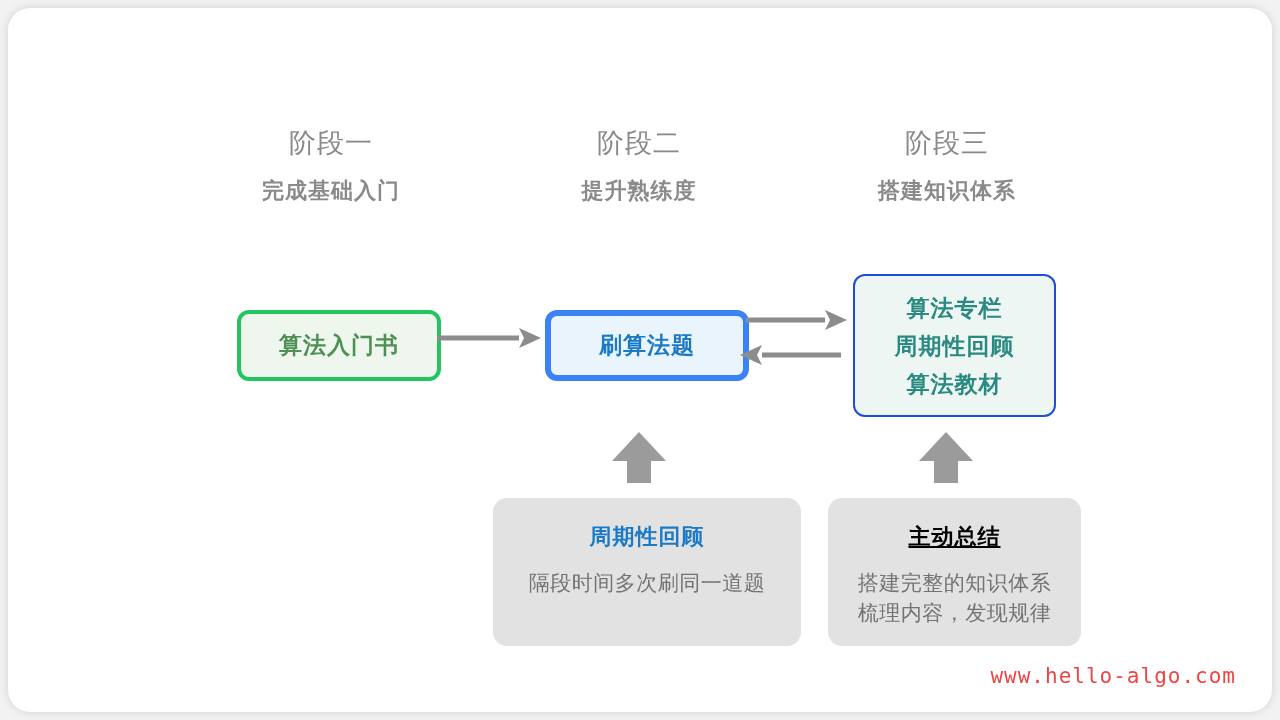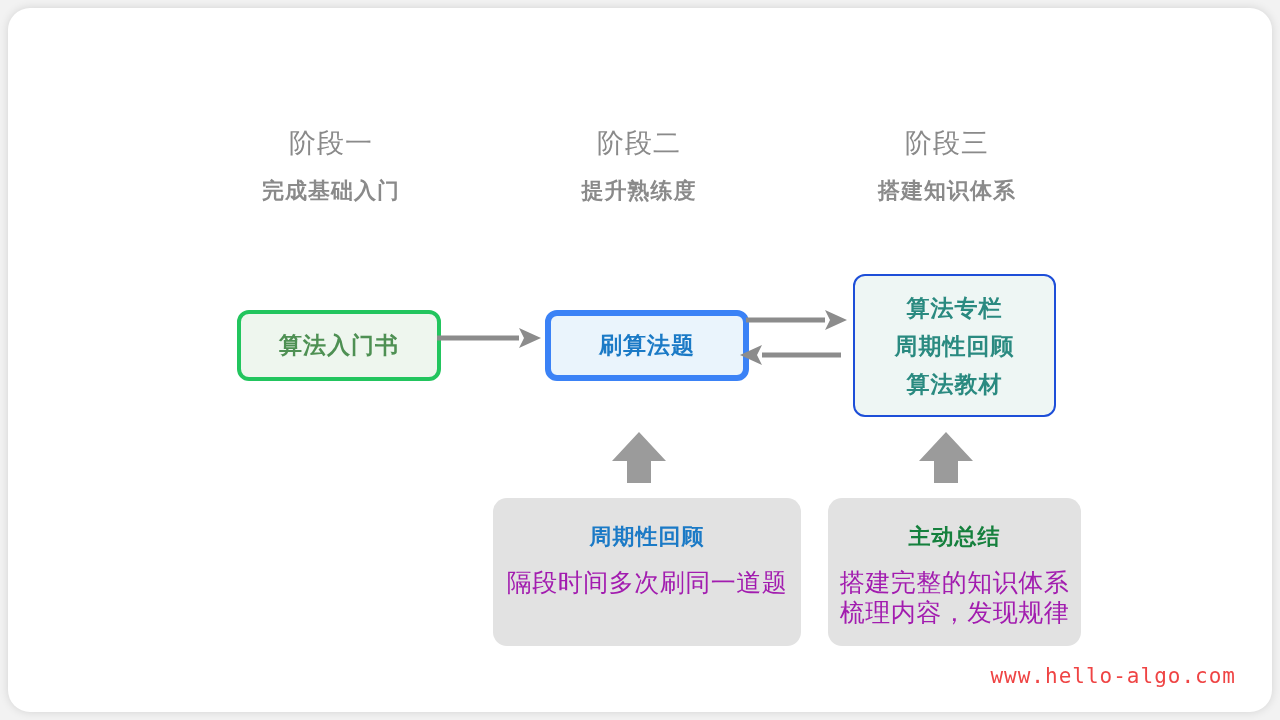--- a/index.html
+++ b/index.html
@@ -113,25 +113,25 @@
   #note-review { left: 485px; top: 490px; width: 308px; height: 148px; }
   #note-summary { left: 820px; top: 490px; width: 253px; height: 148px; }
 
   .note-title {
     font-size: 22px;
     font-weight: bold;
     letter-spacing: 1px;
     line-height: 28px;
   }
   #note-review .note-title { color: #1b7ac6; }
-  #note-summary .note-title { color: #15803d; }
+  #note-summary .note-title { color: #000000; text-decoration: underline; }
   .note-body {
     margin-top: 17px;
-    font-size: 25px;
-    color: #a21caf;
+    font-size: 21px;
+    color: #737373;
     line-height: 30px;
     text-align: right;
     letter-spacing: 0.5px;
   }
   .note-body span { display: block; }
 
   
   #arrows {
     position: absolute;
     left: 0;

